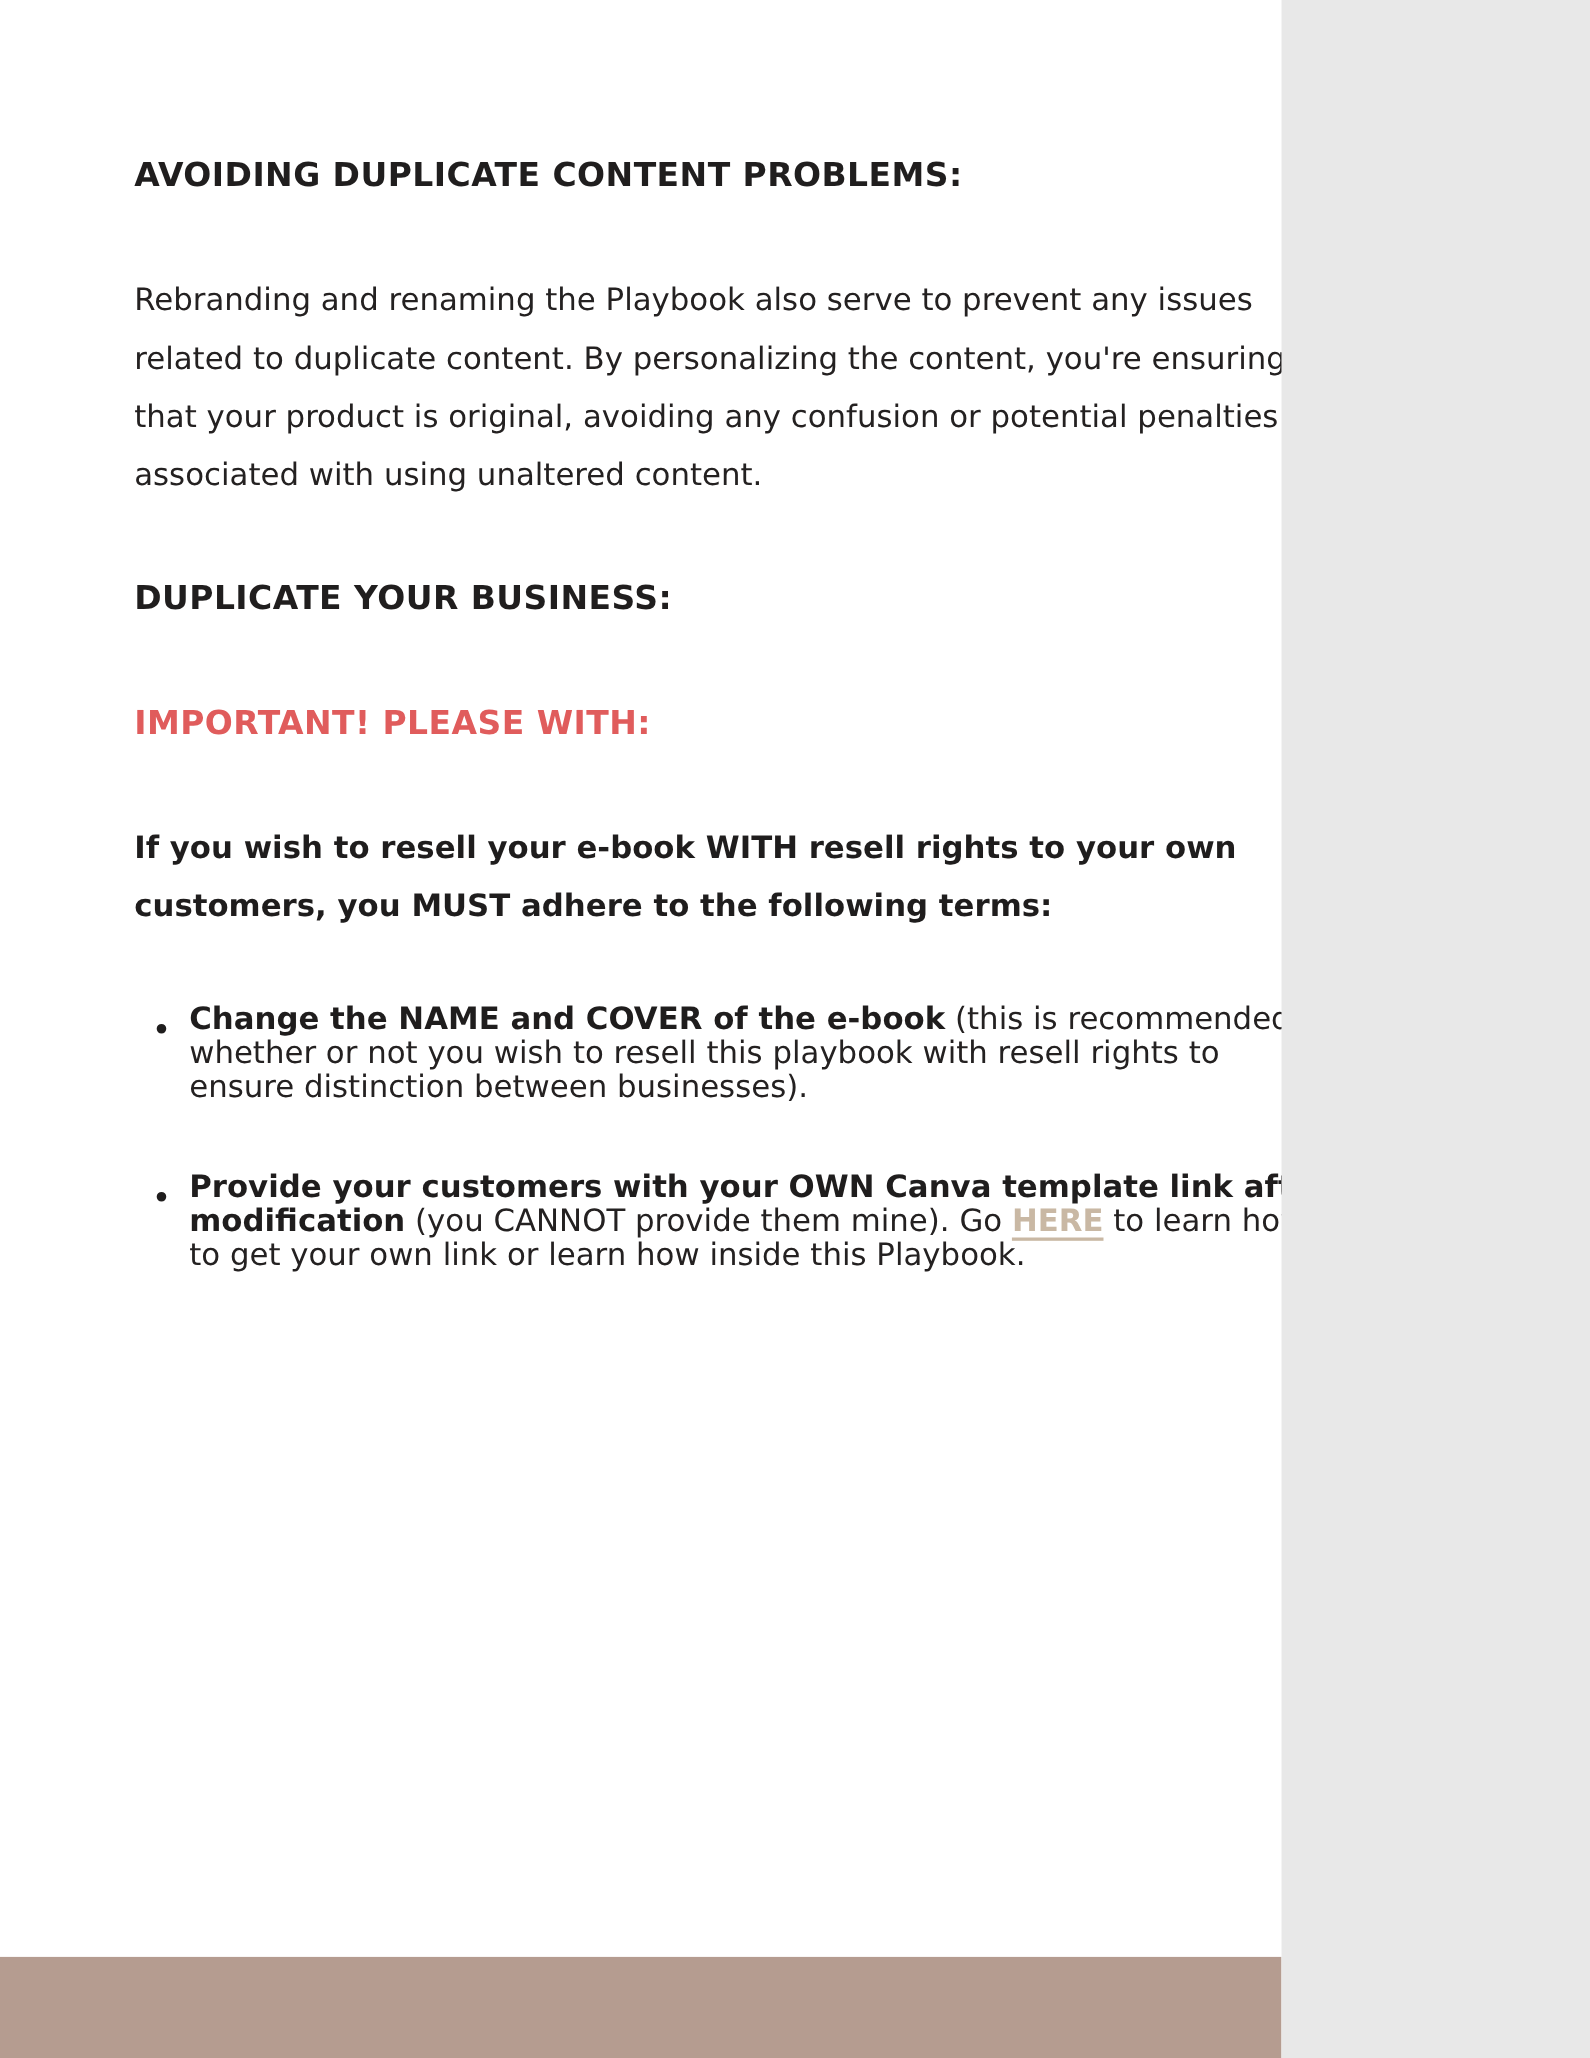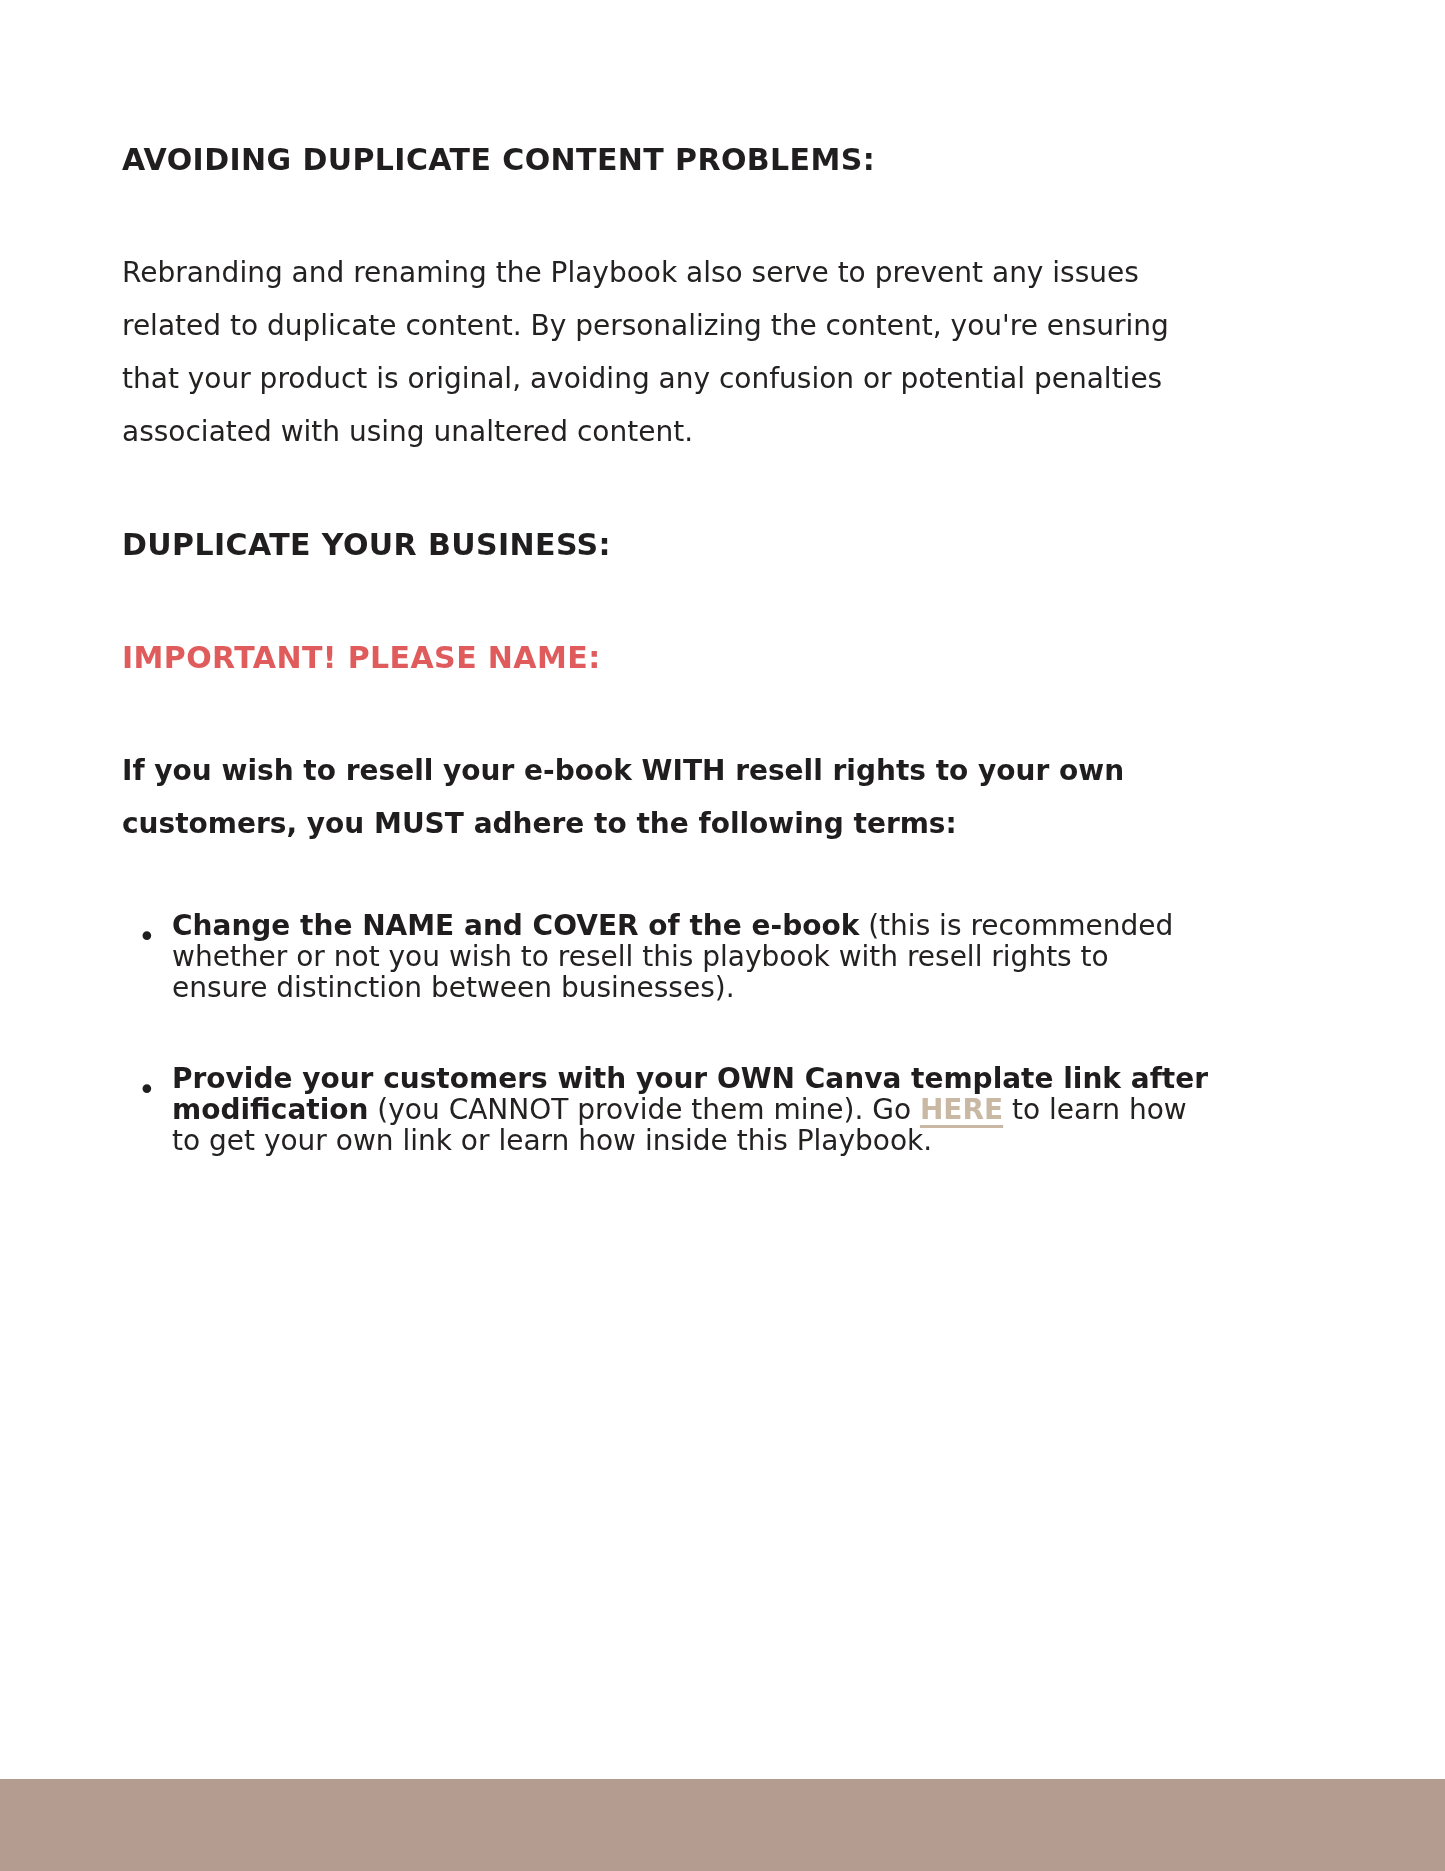--- a/index.html
+++ b/index.html
@@ -2,21 +2,21 @@
 <html><head>
 <meta charset="utf-8">
 <style>
   html, body {
     margin: 0;
     padding: 0;
     background: #e8e8e8;
   }
   .page {
     position: relative;
-    width: 1445px;
+    width: 1165px;
     height: 1871px;
     background: #ffffff;
     overflow: hidden;
     font-family: "DejaVu Sans", "Liberation Sans", sans-serif;
     color: #201e1e;
   }
   .content {
     position: absolute;
     left: 122px;
     top: 133px;
@@ -107,21 +107,21 @@
     <div class="heading">AVOIDING DUPLICATE CONTENT PROBLEMS:</div>
 
     <div class="para">Rebranding and renaming the Playbook also serve to prevent any issues
 related to duplicate content. By personalizing the content, you're ensuring
 that your product is original, avoiding any confusion or potential penalties
 associated with using unaltered content.</div>
 
     <div class="heading">DUPLICATE YOUR BUSINESS:</div>
 
 
-    <div class="heading red" style="color: rgb(224, 92, 92);">IMPORTANT! PLEASE NAME:</div>
+    <div class="heading red" style="color: rgb(224, 92, 92);">IMPORTANT! PLEASE WITH:</div>
 
     <div class="para bold">If you wish to resell your e-book WITH resell rights to your own
 customers, you MUST adhere to the following terms:</div>
 
     <div class="bullet">
       <span class="bullet-marker">•</span>
       <div class="bullet-text">
         <span class="bold-lead">Change the NAME and COVER of the e-book</span><span class="regular-part"> (this is recommended
 whether or not you wish to resell this playbook with resell rights to
 ensure distinction between businesses).</span>

